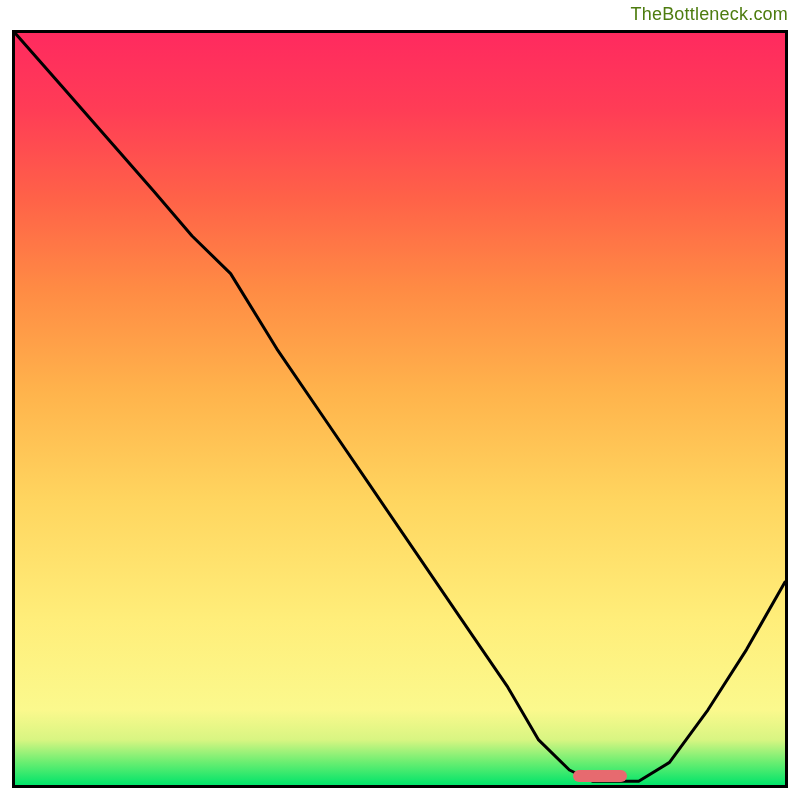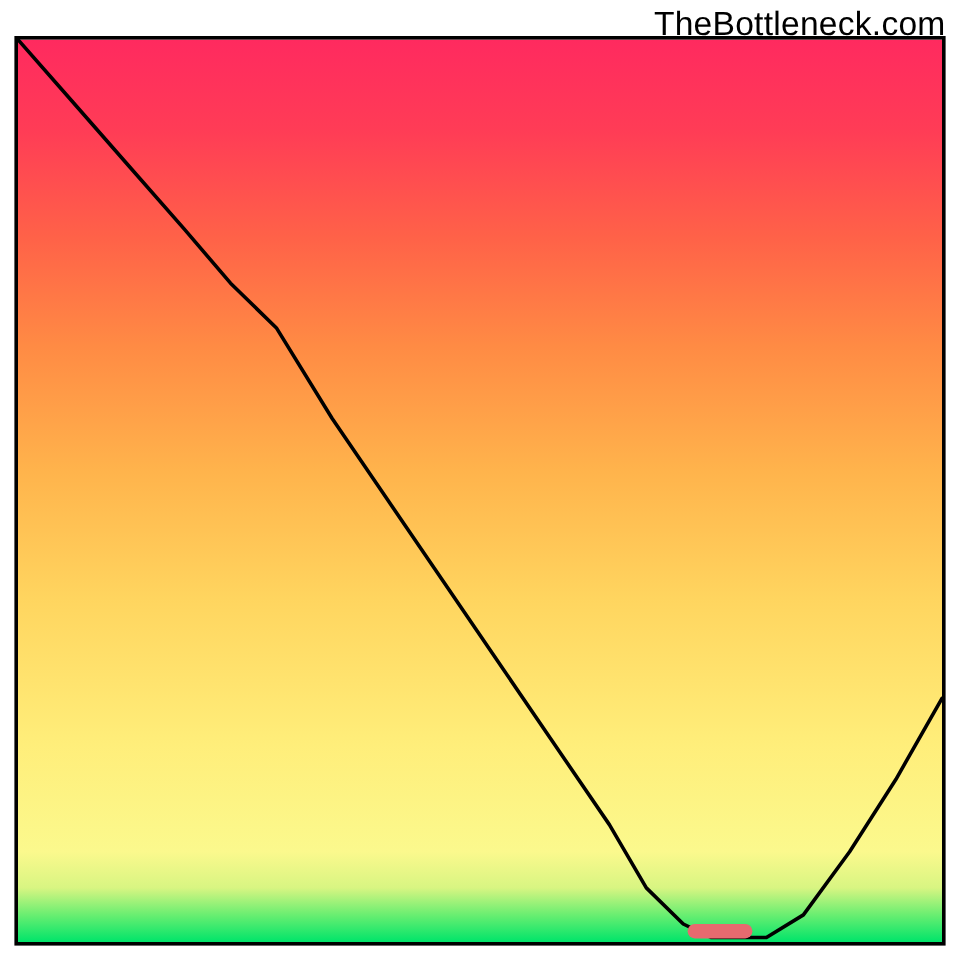--- a/index.html
+++ b/index.html
@@ -7,22 +7,22 @@
   .container {
     position: relative;
     width: 800px;
     height: 800px;
   }
   .watermark {
     position: absolute;
     top: 4px;
     right: 12px;
     font-family: Arial, Helvetica, sans-serif;
-    font-size: 28px;
-    color: #000000;
+    font-size: 18px;
+    color: #4d7c0f;
     font-weight: 500;
     letter-spacing: 0.2px;
     text-align: right;
   }
   .plot-frame {
     position: absolute;
     left: 12px;
     top: 30px;
     width: 776px;
     height: 758px;

